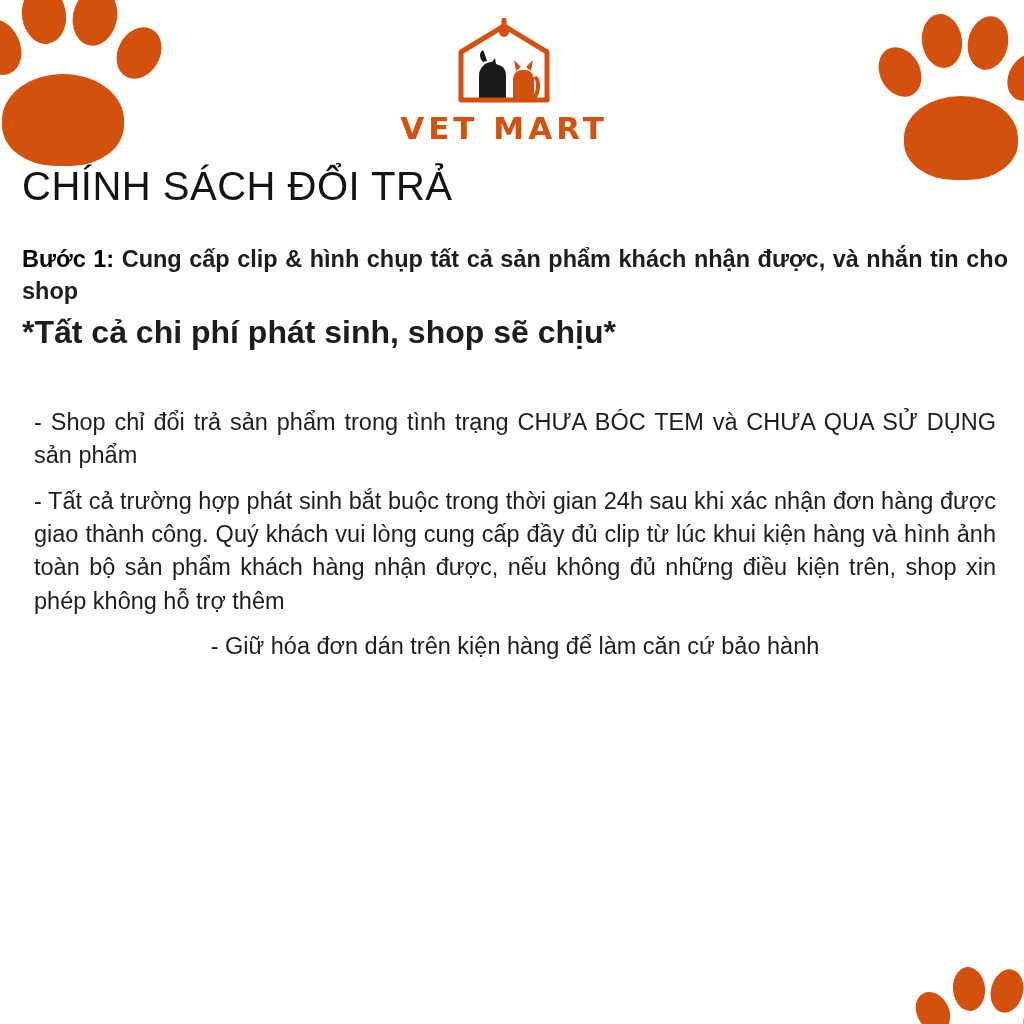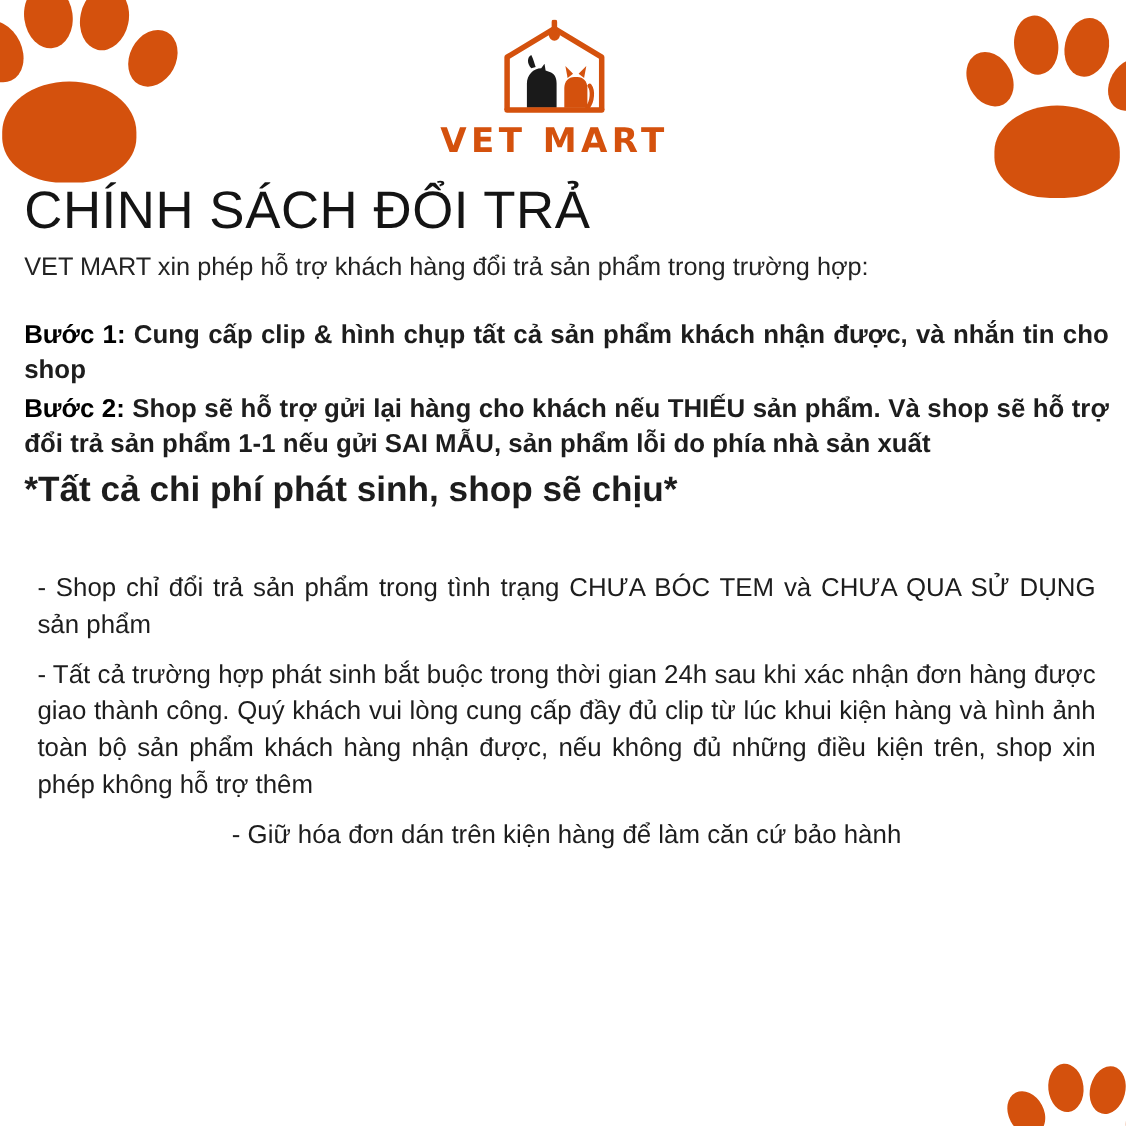--- a/index.html
+++ b/index.html
@@ -51,21 +51,21 @@
   }
 
   
   .content {
     position: absolute;
     top: 164px;
     left: 22px;
     width: 986px;
   }
   .doc-title {
-    font-size: 48px;
+    font-size: 40px;
     font-weight: 400;
     letter-spacing: 0.5px;
     color: #141414;
     margin: 0 0 8px 0;
     font-family: "Liberation Sans", sans-serif;
   }
   .intro {
     font-size: 23px;
     color: #232323;
     margin: 0 0 4px 0;
@@ -169,33 +169,28 @@
       <path d="M12 82 L98 82" stroke="#d4510d" stroke-width="5" stroke-linecap="round"></path>
     </svg>
   </div>
   <div class="brand">VET MART</div>
 </div>
 
 <div class="content">
 
   <h1 class="doc-title">CHÍNH SÁCH ĐỔI TRẢ</h1>
 
-  <p class="intro">VET MART xin phép hỗ trợ khách hàng đổi trả sản phẩm trong trường hợp:</p>
 
   <div class="spacer-sm"></div>
 
   <p class="step-para">
     <span class="step-label">Bước 1:</span>
     <span>Cung cấp clip &amp; hình chụp tất cả sản phẩm khách nhận được, và nhắn tin cho shop</span>
   </p>
 
-  <p class="step-para">
-    <span class="step-label">Bước 2:</span>
-    <span>Shop sẽ hỗ trợ gửi lại hàng cho khách nếu THIẾU sản phẩm. Và shop sẽ hỗ trợ đổi trả sản phẩm 1-1 nếu gửi SAI MẪU, sản phẩm lỗi do phía nhà sản xuất</span>
-  </p>
 
   <p class="note-line">*Tất cả chi phí phát sinh, shop sẽ chịu*</p>
 
   <div class="spacer-md"></div>
 
 
   <p class="body-line">- Shop chỉ đổi trả sản phẩm trong tình trạng CHƯA BÓC TEM và CHƯA QUA SỬ DỤNG sản phẩm</p>
   <p class="body-line">- Tất cả trường hợp phát sinh bắt buộc trong thời gian 24h sau khi xác nhận đơn hàng được giao thành công. Quý khách vui lòng cung cấp đầy đủ clip từ lúc khui kiện hàng và hình ảnh toàn bộ sản phẩm khách hàng nhận được, nếu không đủ những điều kiện trên, shop xin phép không hỗ trợ thêm</p>
   <p class="body-line last">- Giữ hóa đơn dán trên kiện hàng để làm căn cứ bảo hành</p>
 

